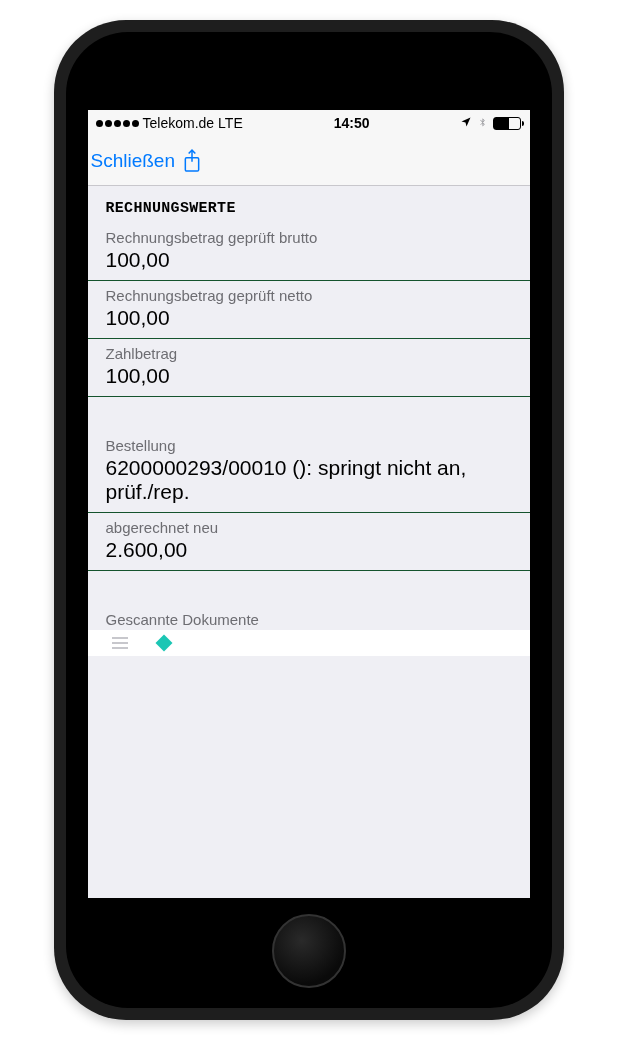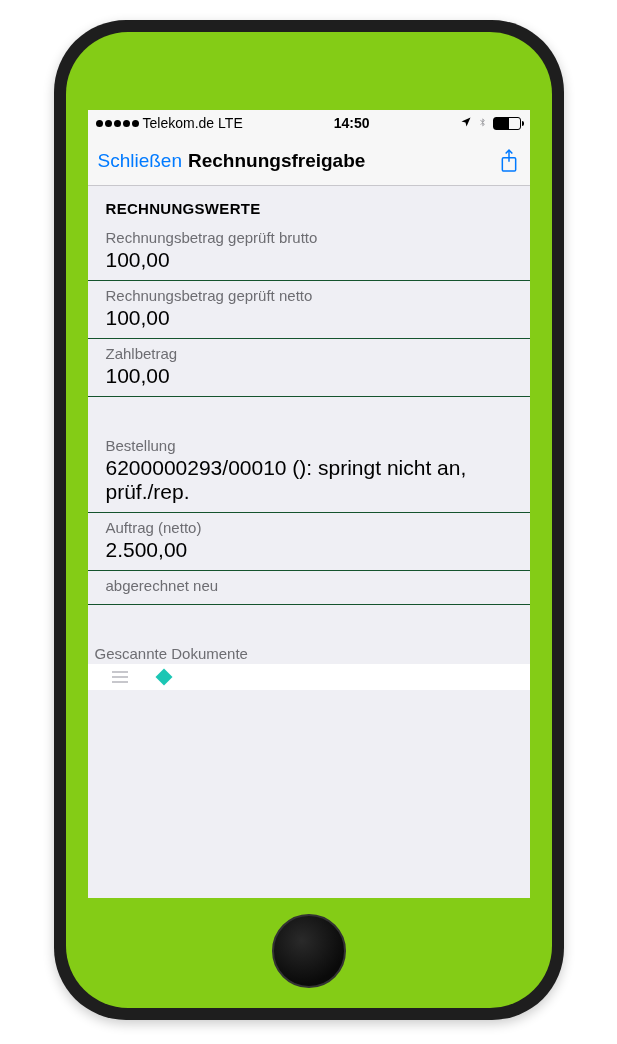--- a/index.html
+++ b/index.html
@@ -20,21 +20,21 @@
       height: 1000px;
       background: #1e1e1e;
       border-radius: 72px;
       padding: 12px;
       position: relative;
       box-shadow: 0 4px 12px rgba(0,0,0,0.2);
     }
     .phone-inner {
       width: 100%;
       height: 100%;
-      background: #84cc16;
+      background: #000000;
       border-radius: 62px;
       padding: 78px 22px 110px 22px;
       position: relative;
     }
     .speaker {
       position: absolute;
       top: 40px;
       left: 50%;
       transform: translateX(-50%);
       width: 78px;
@@ -134,21 +134,21 @@
       width: 55%;
       height: 100%;
       background: #000;
     }
     .nav-bar {
       height: 50px;
       background: #f7f7f7;
       border-bottom: 1px solid #c8c7cc;
       display: flex;
       align-items: center;
-      padding: 0 10px;
+      padding: 0 3px;
       gap: 6px;
     }
     .nav-close {
       color: #007aff;
       font-size: 19px;
       font-weight: 500;
     }
     .nav-title {
       color: #000;
       font-size: 19px;
@@ -170,20 +170,21 @@
       background: #efeff4;
     }
     .section-header {
       padding: 14px 18px 6px 18px;
       font-size: 15px;
       font-weight: 700;
       color: #000;
       background: #efeff4;
       text-transform: uppercase;
       letter-spacing: 0.3px;
+      font-family: Liberation Mono, monospace;
     }
     .row {
       background: #efeff4;
       padding: 6px 18px 8px 18px;
       border-bottom: 1px solid #14532d;
     }
     .row-label {
       font-size: 15px;
       color: #6d6d72;
       margin-bottom: 2px;
@@ -192,21 +193,21 @@
       font-size: 21px;
       color: #000;
       font-weight: 400;
     }
     .gap {
       height: 34px;
       background: #efeff4;
     }
     .docs-row {
       background: #efeff4;
-      padding: 6px 18px 2px 7px;
+      padding: 6px 18px 2px 18px;
       font-size: 15px;
       color: #6d6d72;
     }
     .toolbar-bottom {
       background: #fff;
       height: 26px;
       display: flex;
       align-items: center;
       gap: 30px;
       padding: 0 24px;
@@ -264,21 +265,20 @@
               </svg>
           </span>
           <div class="battery">
             <div class="battery-fill"></div>
           </div>
         </div>
       </div>
 
       <div class="nav-bar">
         <span class="nav-close">Schließen</span>
-        <span class="nav-title">Rechnungsfreigabe</span>
         <span class="share-icon">
           <svg width="20" height="26" viewBox="0 0 24 30" fill="none" stroke="#007aff" stroke-width="1.8">
             <path d="M12 2v14"></path>
             <path d="M8 6l4-4 4 4"></path>
             <rect x="4" y="11" width="16" height="16" rx="1.5"></rect>
           </svg>
         </span>
       </div>
 
       <div class="content">
@@ -299,25 +299,22 @@
         </div>
 
         <div class="gap"></div>
 
 
         <div class="row">
           <div class="row-label">Bestellung</div>
           <div class="row-value">6200000293/00010 (): springt nicht an, prüf./rep.</div>
         </div>
         <div class="row">
-          <div class="row-label">Auftrag (netto)</div>
-          <div class="row-value">2.500,00</div>
-        </div>
-        <div class="row">
           <div class="row-label">abgerechnet neu</div>
+          <div class="row-value">2.600,00</div>
         </div>
 
         <div class="gap"></div>
 
         <div class="docs-row">Gescannte Dokumente</div>
 
         <div class="toolbar-bottom">
           <div class="tb-lines">
             <span></span>
               <span></span>

